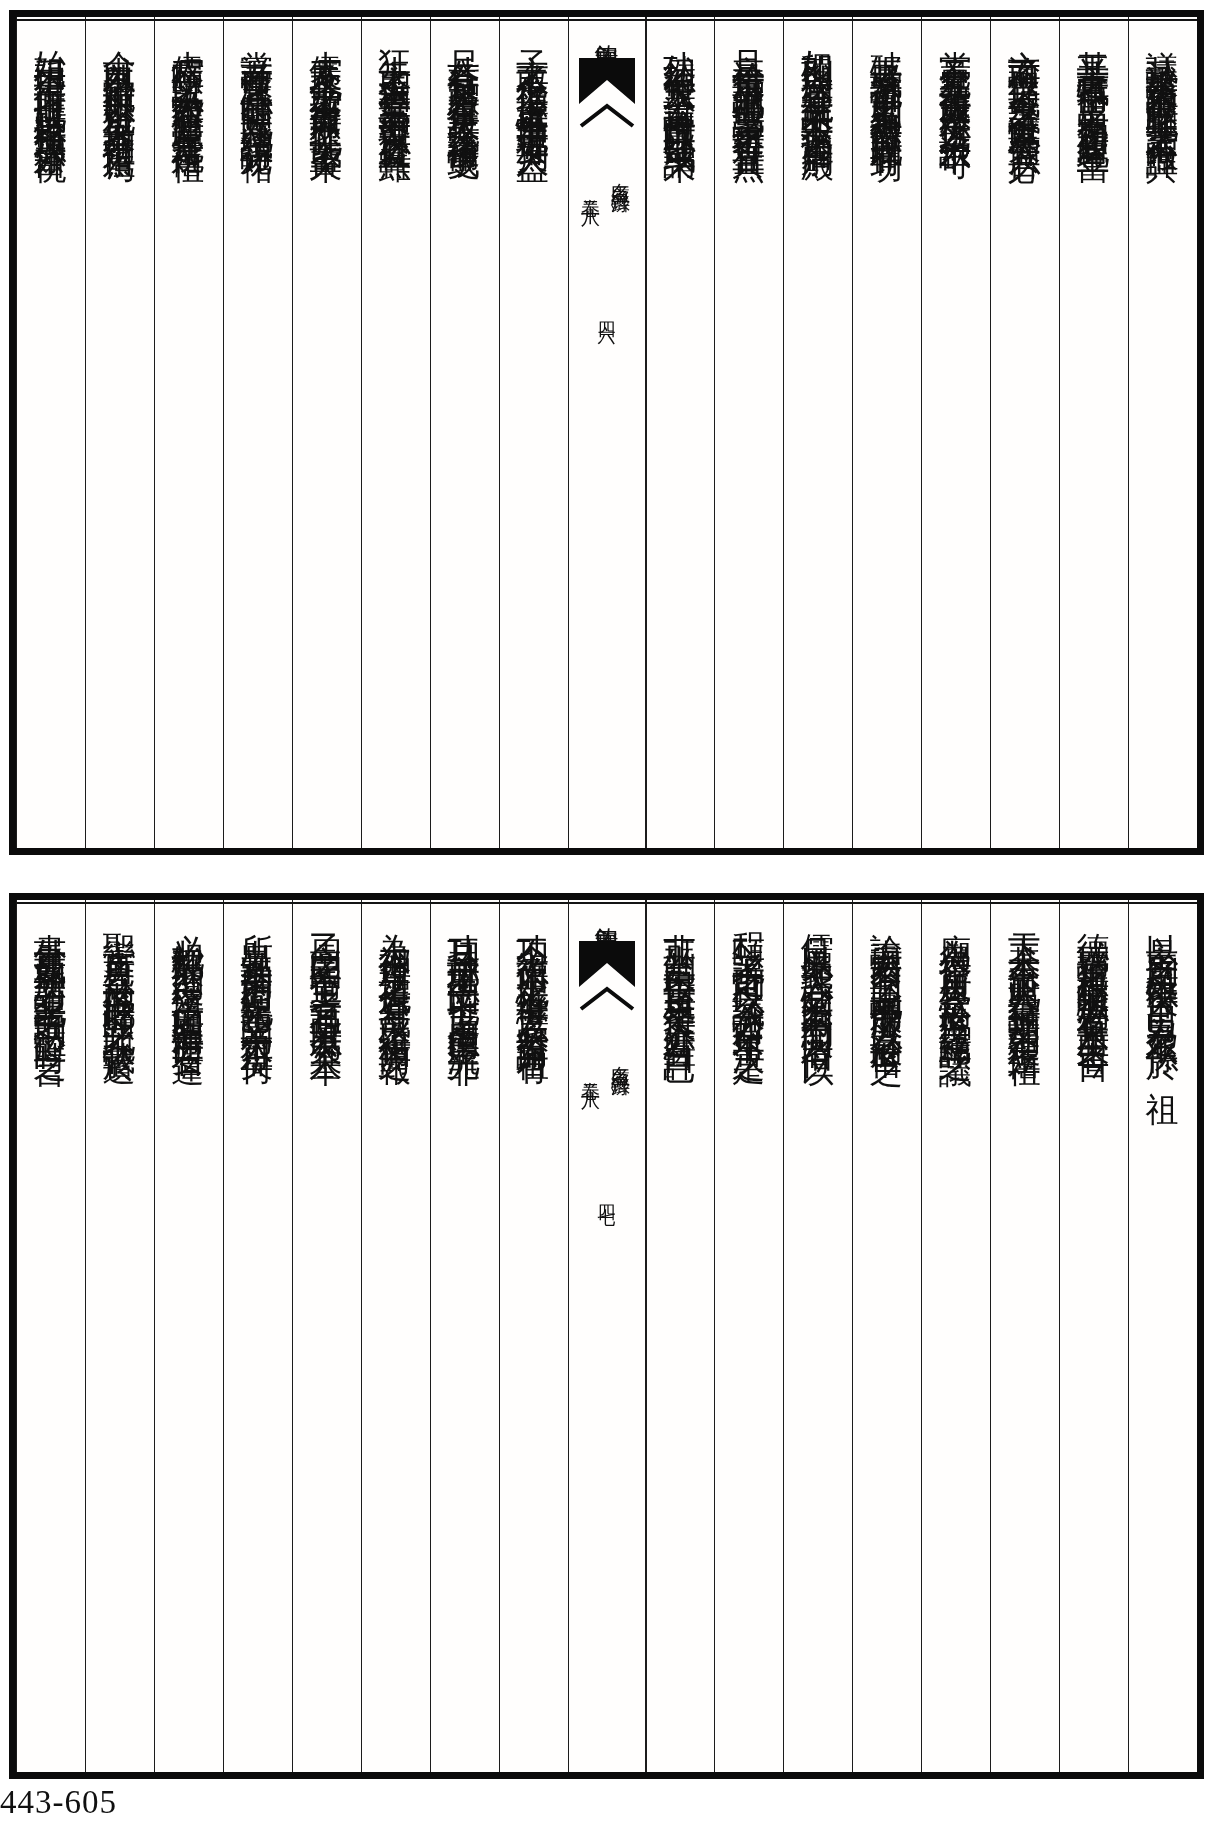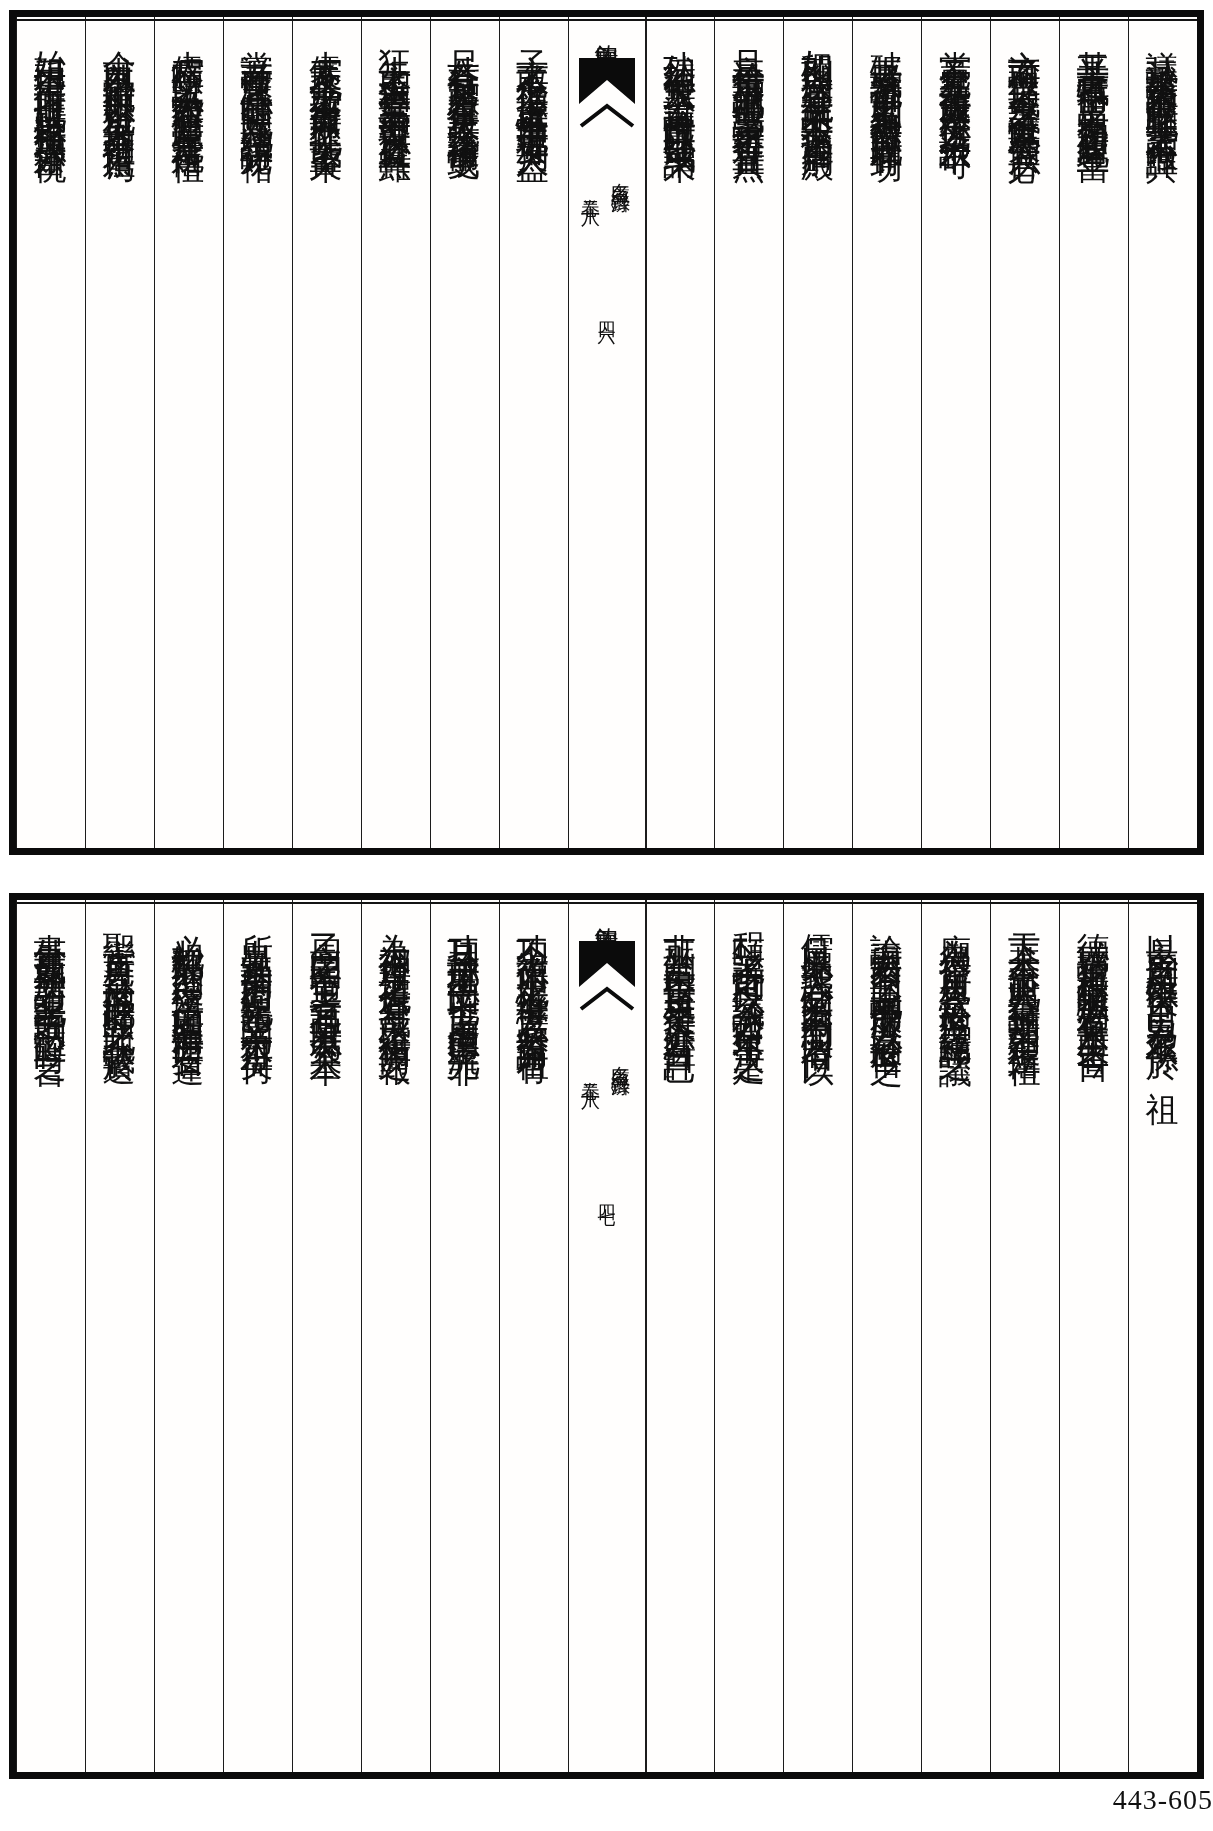--- a/index.html
+++ b/index.html
@@ -49,21 +49,21 @@
     writing-mode:vertical-rl;text-orientation:upright;
     font-size:19px;letter-spacing:3px;
   }
   .banxin-book .bline.chapter{padding-top:16px;}
   .banxin-page{
     writing-mode:vertical-rl;text-orientation:upright;
     font-size:18px;letter-spacing:3px;margin-top:112px;
   }
   .footer{
     position:absolute;top:1784px;left:0;width:100%;
-    text-align:right;font-size:28px;letter-spacing:1px;
+    text-align:left;font-size:33px;letter-spacing:1px;
     font-family:"Liberation Serif","DejaVu Serif",serif;
   }
 </style>
 </head>
 <body>
 
 <div class="block block-top">
   <div class="col">議其於諸書衆論皆不暇顧雖孔子之言亦不暇詳與</div>
     <div class="col">其平昔之言牴牾而一篇之中亦自相矛盾此豈至當</div>
     <div class="col">之論而可信從者哉今之議者徒以熹為大儒其言必</div>

